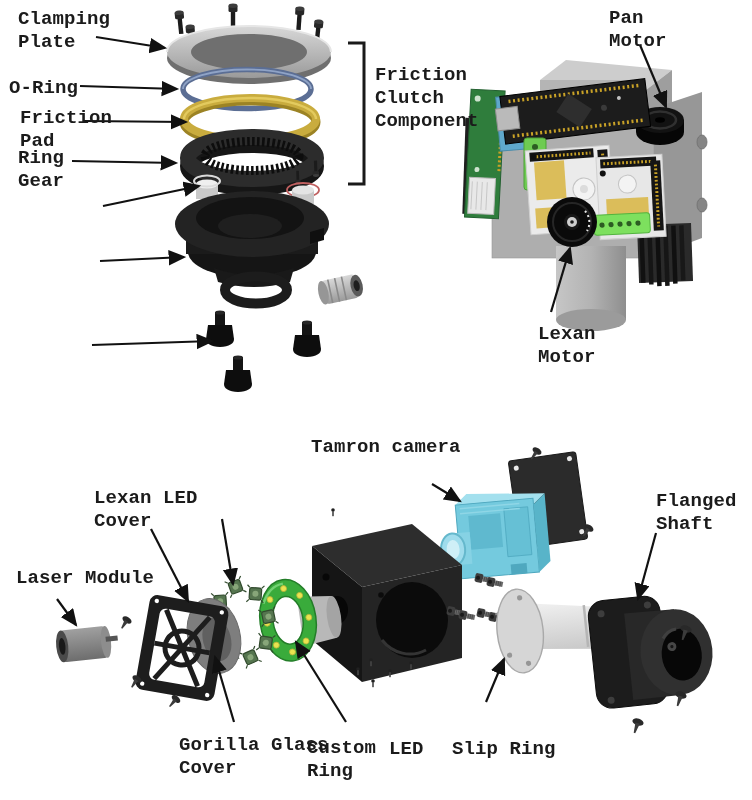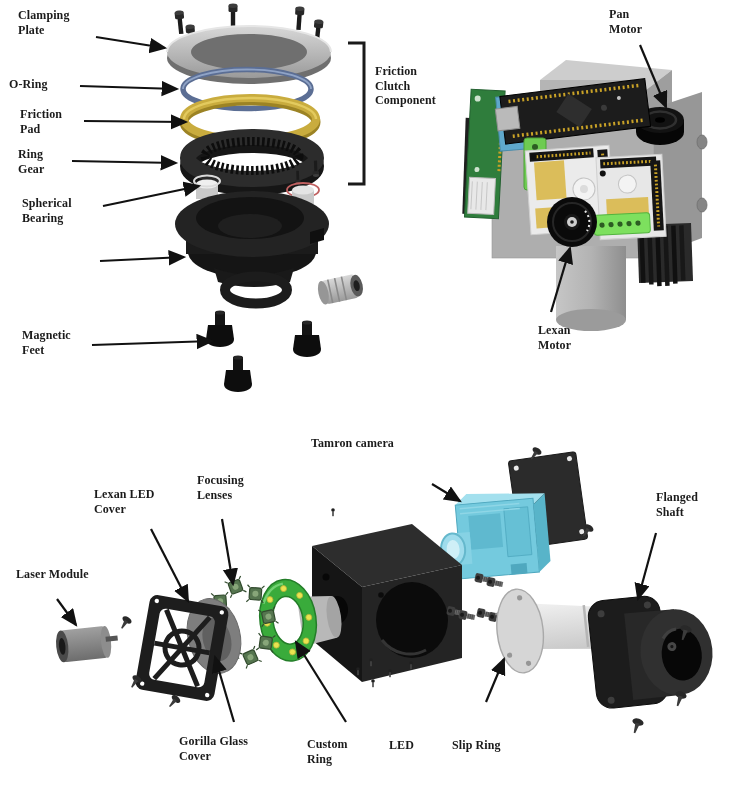--- a/index.html
+++ b/index.html
@@ -1,20 +1,20 @@
 <!DOCTYPE html>
 <html><head>
 <meta charset="utf-8">
 <style>
   html,body{margin:0;padding:0;background:#ffffff;}
   .canvas{position:relative;width:752px;height:800px;background:#ffffff;overflow:hidden;
           font-family:"Liberation Sans",sans-serif;}
   .art{position:absolute;left:0;top:0;}
-  .lbl{position:absolute;font-family:Liberation Serif, serif;font-weight:700;
-       font-size:12px;line-height:1.22;color:#1b1b1b;white-space:pre-line;letter-spacing:.1px;}
+  .lbl{position:absolute;font-family:Liberation Mono, monospace;font-weight:700;
+       font-size:19px;line-height:1.22;color:#1b1b1b;white-space:pre-line;letter-spacing:.1px;}
 </style>
 </head>
 <body>
 
 <div class="canvas">
 
 <svg class="art" width="752" height="800" viewBox="0 0 752 800">
   <defs>
     <marker id="ah" markerWidth="9" markerHeight="8" refX="7" refY="3.5" orient="auto">
       <path d="M0,0 L8,3.5 L0,7 Z" fill="#111"></path>
@@ -408,36 +408,30 @@
   </g>
 </svg>
 
 <div class="lbl" style="left:18px;top:8px">Clamping
 Plate</div>
 <div class="lbl" style="left:9px;top:77px">O-Ring</div>
 <div class="lbl" style="left:20px;top:107px">Friction
 Pad</div>
 <div class="lbl" style="left:18px;top:147px">Ring
 Gear</div>
-<div class="lbl" style="left:22px;top:196px">Spherical
-Bearing</div>
-<div class="lbl" style="left:22px;top:328px">Magnetic
-Feet</div>
 <div class="lbl" style="left:375px;top:64px">Friction
 Clutch
 Component</div>
 <div class="lbl" style="left:609px;top:7px">Pan
 Motor</div>
 <div class="lbl" style="left:538px;top:323px">Lexan
 Motor</div>
 <div class="lbl" style="left:16px;top:567px">Laser Module</div>
 <div class="lbl" style="left:94px;top:487px">Lexan LED
 Cover</div>
-<div class="lbl" style="left:197px;top:473px">Focusing
-Lenses</div>
 <div class="lbl" style="left:311px;top:436px">Tamron camera</div>
 <div class="lbl" style="left:656px;top:490px">Flanged
 Shaft</div>
 <div class="lbl" style="left:179px;top:734px">Gorilla Glass
 Cover</div>
 <div class="lbl" style="left:307px;top:737px">Custom
 Ring</div>
 <div class="lbl" style="left:389px;top:738px">LED</div>
 <div class="lbl" style="left:452px;top:738px">Slip Ring</div>
 

